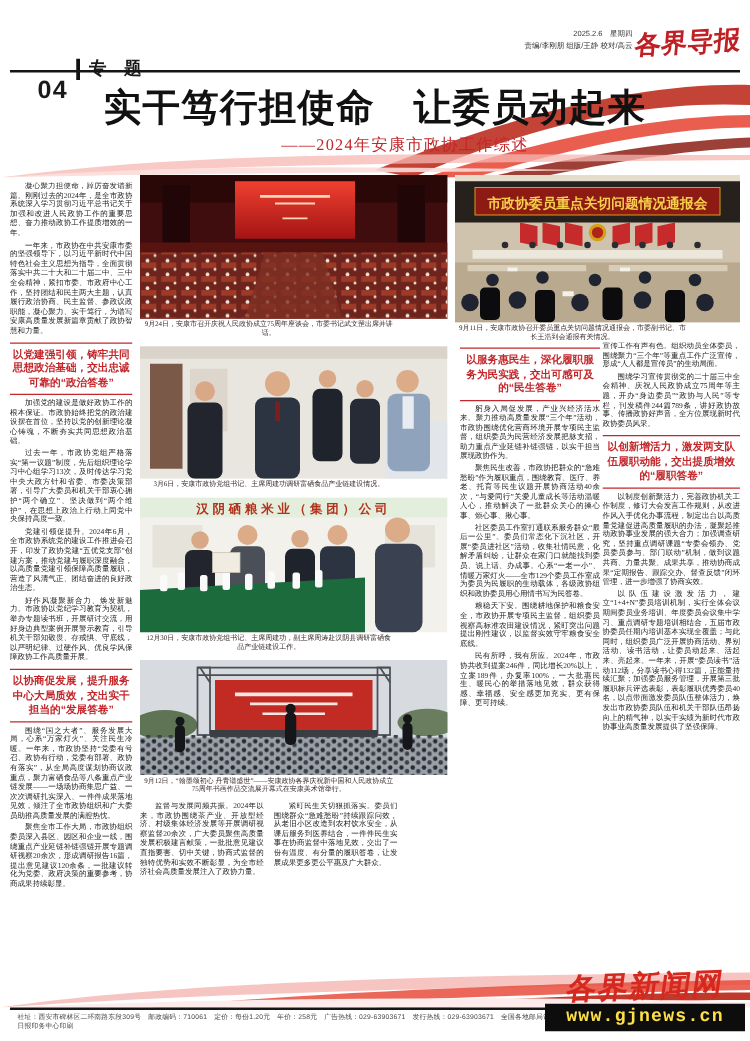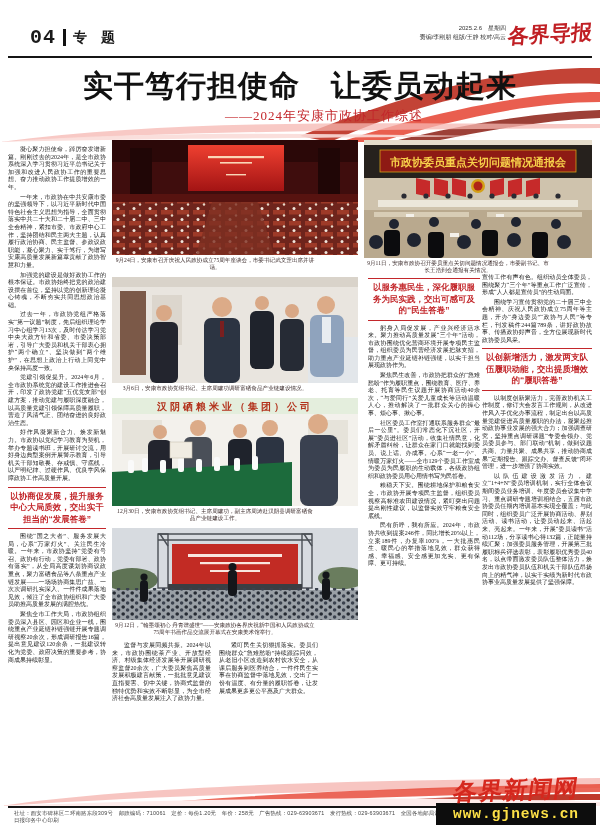--- a/index.html
+++ b/index.html
@@ -1,21 +1,21 @@
 <!DOCTYPE html>
 <html><head>
 <meta charset="utf-8">
 <style>
   html,body{margin:0;padding:0;background:#e8e8e8;}
   .page{position:relative;width:600px;height:833px;background:#ffffff;overflow:hidden;
         font-family:"Liberation Serif",serif;color:#1a1a1a;}
   
   .masthead{position:absolute;top:20px;left:0;width:600px;height:36px;}
   .pagelabel{position:absolute;left:30px;top:6px;display:flex;align-items:center;gap:7px;}
-  .pagenum{font-family:Liberation Mono, monospace;font-weight:bold;font-size:20px;letter-spacing:1px;}
+  .pagenum{font-family:Liberation Sans, sans-serif;font-weight:bold;font-size:20px;letter-spacing:1px;margin-top:35px;}
   .pl-divider{width:3px;height:17px;background:#111;}
   .sectionname{font-family:"Liberation Sans",sans-serif;font-weight:bold;font-size:14px;letter-spacing:5px;}
   .head-meta{position:absolute;right:94px;top:4px;text-align:right;font-family:"Liberation Sans",sans-serif;
              font-size:6px;line-height:9px;color:#333;}
   .paper-logo{position:absolute;right:8px;top:0px;font-size:21px;font-weight:900;color:#c01f24;
               transform:skewX(-8deg) rotate(-3deg);letter-spacing:0px;font-family:"Liberation Serif",serif;}
   .head-rule{position:absolute;left:8px;top:56px;width:584px;height:2px;background:#151515;}
   
   .headline-zone{position:absolute;left:0;top:58px;width:600px;height:84px;}
   .swoosh{position:absolute;left:0;top:0;}
@@ -82,20 +82,21 @@
       <path d="M0,84 C180,60 380,66 600,66 L600,70 C400,72 200,72 0,84 Z" fill="#f5b7b1" opacity="0.75"></path>
       <path d="M0,84 C150,72 320,76 480,78 C380,80 150,80 0,84 Z" fill="#fadbd8" opacity="0.9"></path>
     </svg>
     <div class="main-title">实干笃行担使命　让委员动起来</div>
     <div class="sub-title">——2024年安康市政协工作综述</div>
   </div>
 
   <div class="tcol" id="colA">
     <p>凝心聚力担使命，踔厉奋发谱新篇。刚刚过去的2024年，是全市政协系统深入学习贯彻习近平总书记关于加强和改进人民政协工作的重要思想、奋力推动政协工作提质增效的一年。</p>
     <p>一年来，市政协在中共安康市委的坚强领导下，以习近平新时代中国特色社会主义思想为指导，全面贯彻落实中共二十大和二十届二中、三中全会精神，紧扣市委、市政府中心工作，坚持团结和民主两大主题，认真履行政治协商、民主监督、参政议政职能，凝心聚力、实干笃行，为谱写安康高质量发展新篇章贡献了政协智慧和力量。</p>
+    <div class="sec-head">以党建强引领，铸牢共同思想政治基础，交出忠诚可靠的“政治答卷”</div>
     <p>加强党的建设是做好政协工作的根本保证。市政协始终把党的政治建设摆在首位，坚持以党的创新理论凝心铸魂，不断夯实共同思想政治基础。</p>
     <p>过去一年，市政协党组严格落实“第一议题”制度，先后组织理论学习中心组学习13次，及时传达学习党中央大政方针和省委、市委决策部署，引导广大委员和机关干部衷心拥护“两个确立”、坚决做到“两个维护”，在思想上政治上行动上同党中央保持高度一致。</p>
     <p>党建引领促提升。2024年6月，全市政协系统党的建设工作推进会召开，印发了政协党建“五优党支部”创建方案，推动党建与履职深度融合，以高质量党建引领保障高质量履职，营造了风清气正、团结奋进的良好政治生态。</p>
     <p>好作风凝聚新合力、焕发新魅力。市政协以党纪学习教育为契机，举办专题读书班，开展研讨交流，用好身边典型案例开展警示教育，引导机关干部知敬畏、存戒惧、守底线，以严明纪律、过硬作风、优良学风保障政协工作高质量开展。</p>
     <div class="sec-head">以协商促发展，提升服务中心大局质效，交出实干担当的“发展答卷”</div>
     <p>围绕“国之大者”、服务发展大局，心系“万家灯火”、关注民生冷暖。一年来，市政协坚持“党委有号召、政协有行动，党委有部署、政协有落实”，从全局高度谋划协商议政重点，聚力富硒食品等八条重点产业链发展——一场场协商集思广益、一次次调研扎实深入、一件件成果落地见效，倾注了全市政协组织和广大委员助推高质量发展的满腔热忱。</p>
     <p>聚焦全市工作大局，市政协组织委员深入县区、园区和企业一线，围绕重点产业延链补链强链开展专题调研视察20余次，形成调研报告16篇，提出意见建议120余条，一批建议转化为党委、政府决策的重要参考，协商成果持续彰显。</p>
   </div>
 
   <div class="tr-photo">

